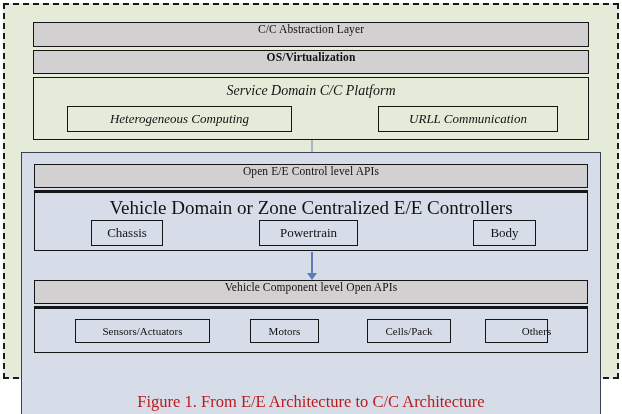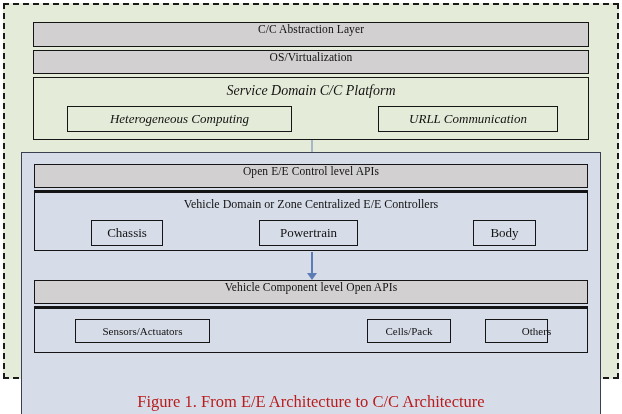--- a/index.html
+++ b/index.html
@@ -132,21 +132,21 @@
 <body>
 
 <div id="figure-root">
 
   <div class="dashed-region"></div>
 
   <div class="gray-bar" style="left:33px; top:22px; width:556px; height:25px;">
     <span>C/C Abstraction Layer</span>
   </div>
 
-  <div class="gray-bar" style="left:33px; top:50px; width:556px; height:24px;">
+  <div class="gray-bar" style="left:33px; top:50px; width:556px; height:24px;font-weight:bold;">
     <span>OS/Virtualization</span>
   </div>
 
   <div class="green-panel" style="left:33px; top:77px; width:556px; height:63px;">
     <div class="panel-title" style="top:5px; font-size:14px;">Service  Domain C/C Platform</div>
 
     <div class="node-box on-green" style="left:33px; top:28px; width:225px; height:26px;">
       <span>Heterogeneous Computing</span>
     </div>
 
@@ -160,21 +160,21 @@
     <div class="head" style="top:15px;"></div>
   </div>
 
   <div class="blue-outer" style="left:21px; top:152px; width:580px; height:274px;">
 
     <div class="gray-bar" style="left:12px; top:11px; width:554px; height:24px;">
       <span>Open E/E Control level APIs</span>
     </div>
 
     <div class="blue-panel" style="left:12px; top:37px; width:554px; height:61px; border-top-width:3px;">
-      <div class="panel-title" style="top:4px; font-size:12px;">Vehicle Domain or Zone Centralized E/E Controllers</div>
+      <div class="panel-title" style="top:4px; font-size:19px;">Vehicle Domain or Zone Centralized E/E Controllers</div>
 
       <div class="node-box on-blue" style="left:56px; top:27px; width:72px; height:26px;">
         <span>Chassis</span>
       </div>
 
       <div class="node-box on-blue" style="left:224px; top:27px; width:99px; height:26px;">
         <span>Powertrain</span>
       </div>
 
       <div class="node-box on-blue" style="left:438px; top:27px; width:63px; height:26px;">
@@ -190,20 +190,23 @@
     <div class="gray-bar" style="left:12px; top:127px; width:554px; height:24px;">
       <span>Vehicle Component level Open APIs</span>
     </div>
 
     <div class="blue-panel" style="left:12px; top:153px; width:554px; height:47px; border-top-width:3px;">
 
       <div class="node-box on-blue" style="left:40px; top:10px; width:135px; height:24px; font-size:11px;">
         <span>Sensors/Actuators</span>
       </div>
 
+      <div class="node-box on-blue" style="left:215px; top:10px; width:69px; height:24px; font-size:11px;">
+        <span>Motors</span>
+      </div>
 
       <div class="node-box on-blue" style="left:332px; top:10px; width:84px; height:24px; font-size:11px;">
         <span>Cells/Pack</span>
       </div>
 
       <div class="node-box on-blue" style="left:450px; top:10px; width:63px; height:24px; font-size:11px;padding-left:40px;">
         <span>Others</span>
       </div>
     </div>
   </div>

